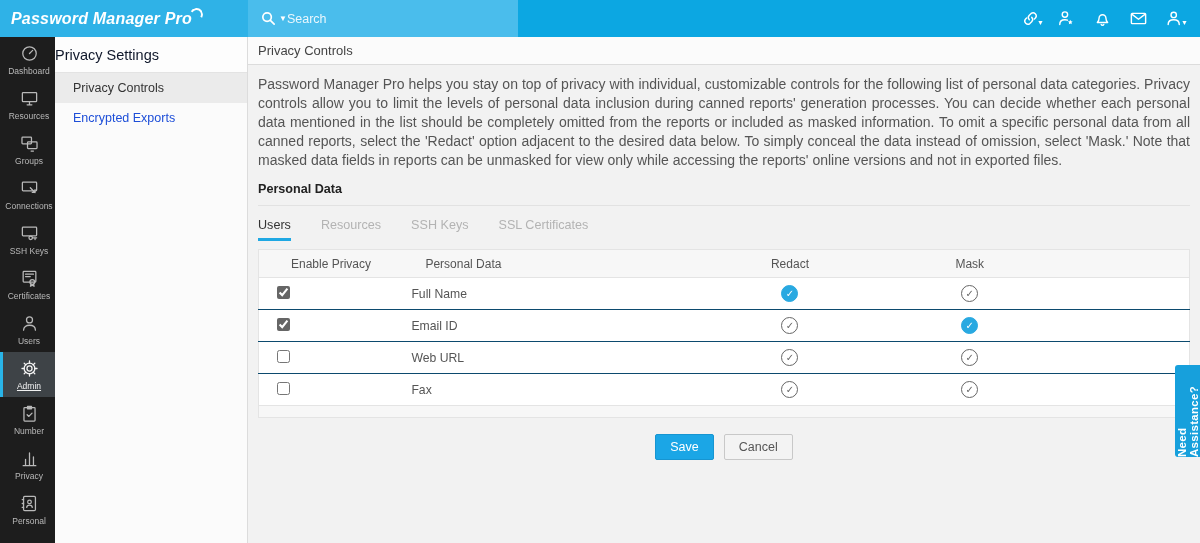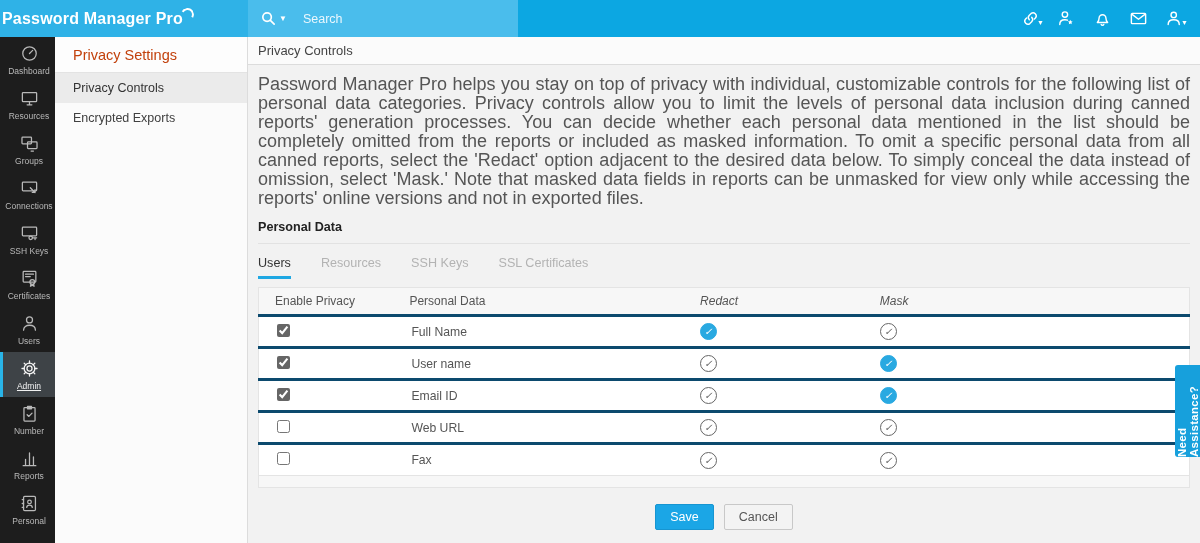--- a/index.html
+++ b/index.html
@@ -3,30 +3,30 @@
 <meta charset="utf-8">
 <style>
   * { margin:0; padding:0; box-sizing:border-box; }
   html,body { width:1200px; height:543px; overflow:hidden;
     font-family:"Liberation Sans", sans-serif; background:#f2f2f2; }
 
   
   .topbar { position:absolute; top:0; left:0; width:1200px; height:37px;
     background:#0ca7e2; display:flex; align-items:stretch; z-index:30; }
   .logo-section { width:248px; background:#2fb2e7; display:flex; align-items:center;
-    padding-left:2px; }
+    padding-left:11px;font-style:italic; }
   .logo-text { color:#fff; font-size:16px; font-weight:bold; letter-spacing:.2px; white-space:nowrap; }
   .logo-swoosh { width:13px; height:13px; border:2.5px solid #fff; border-bottom-color:transparent;
     border-left-color:transparent; border-radius:50%; margin-left:-2px; margin-top:-9px;
     transform:rotate(-15deg); }
   .search-section { width:270px; background:#4abdec; display:flex; align-items:center; padding:0 12px; }
   .search-icon-wrap { display:flex; align-items:center; color:#fff; }
   .search-caret { font-size:8px; color:#fff; margin-left:2px; }
   .search-input { background:transparent; border:none; outline:none; color:#fff;
-    font-size:12.5px; margin-left:16px; width:180px; font-family:"Liberation Sans",sans-serif; }
+    font-size:12.5px; width:180px; font-family:"Liberation Sans",sans-serif; }
   .search-input::placeholder { color:#eaf7fd; opacity:1; }
   .topbar-spacer { flex:1; }
   .topbar-icons { display:flex; align-items:center; padding-right:8px; }
   .tb-icon { width:36px; height:37px; display:flex; align-items:center; justify-content:center;
     color:#fff; cursor:pointer; position:relative; }
   .tb-caret { font-size:7px; position:absolute; right:4px; bottom:11px; color:#fff; }
 
   
   .sidebar { position:absolute; left:0; top:37px; width:55px; height:506px;
     background:#1d1d1d; z-index:20; }
@@ -34,47 +34,47 @@
     justify-content:center; gap:3px; color:#b9b9b9; cursor:pointer; border-left:3px solid transparent; }
   .side-item .lbl { font-size:8.5px; }
   .side-item svg { width:19px; height:19px; stroke:#b9b9b9; fill:none;
     stroke-width:1.6; stroke-linecap:round; stroke-linejoin:round; }
   .side-item.active { background:#3e4347; border-left-color:#29b4e8; color:#f2f2f2;text-decoration:underline; }
   .side-item.active svg { stroke:#f2f2f2; }
 
   
   .subsidebar { position:absolute; left:55px; top:37px; width:193px; height:506px;
     background:#fbfbfb; border-right:1px solid #dcdcdc; z-index:10; }
-  .subside-header { height:36px; display:flex; align-items:center; padding-left:18px;
-    font-size:14.5px; color:#c2410c; border-bottom:1px solid #e3e3e3; background:#fdfdfd; }
+  .subside-header { height:36px; display:flex; align-items:center; 
+    font-size:14.5px; color:#0f172a; border-bottom:1px solid #e3e3e3; background:#fdfdfd; }
   .subside-item { height:30px; display:flex; align-items:center; padding-left:18px;
-    font-size:12.5px; color:#404040; cursor:pointer; }
+    font-size:12.5px; color:#1d4ed8; cursor:pointer; }
   .subside-item.active { background:#ebebeb; color:#333; }
 
   
   .main { position:absolute; left:248px; top:37px; width:952px; height:506px;
     background:#f2f2f2; }
   .main-titlebar { height:28px; background:#fbfbfb; border-bottom:1px solid #dcdcdc;
     display:flex; align-items:center; padding-left:10px; font-size:13px; color:#444; }
   .main-body { padding:10px 10px 0 10px; }
-  .description { font-size:18px; color:#555; line-height:19px; text-align:justify; }
+  .description { font-size:14px; color:#555; line-height:19px; text-align:justify; }
   .section-title { font-size:12.6px; font-weight:bold; color:#222; padding:12px 0 9px 0;
     border-bottom:1px solid #e2e2e2; }
   .tabs { display:flex; gap:30px; margin-top:12px; }
   .tab { font-size:12.6px; color:#b3b3b3; padding-bottom:6px; cursor:pointer;
     border-bottom:3px solid transparent; }
   .tab.active { color:#333; border-bottom-color:#1fa8e3; }
 
   table.privacy { width:932px; border-collapse:collapse; margin-top:8px; background:#fff;
     border:1px solid #e4e4e4; }
   table.privacy th { height:28px; background:#f7f7f7; font-weight:normal; font-size:12px;
-    color:#555; text-align:left; padding-left:16px; border-bottom:1px solid #e4e4e4; }
-  table.privacy th.c, table.privacy td.c { text-align:left; padding-left:0;font-style:italic; }
+    color:#555; text-align:left; padding-left:32px; border-bottom:1px solid #e4e4e4; }
+  table.privacy th.c, table.privacy td.c { text-align:center; padding-left:0; }
   table.privacy td { height:32px; font-size:12.2px; color:#555; padding-left:18px;
-    border-top:3px solid #0c4a6e; background:#fff; }
+    border-top:1px solid #0c4a6e; background:#fff; }
   table.privacy tr.footer-strip td { height:12px; background:#f7f7f7; border-top:1px solid #e4e4e4; padding:0; }
   input[type=checkbox] { width:13px; height:13px; accent-color:#666; cursor:pointer; }
 
   .radio-check { display:inline-flex; width:17px; height:17px; border-radius:50%;
     border:1px solid #666; color:#666; align-items:center; justify-content:center;
     font-size:10px; cursor:pointer; vertical-align:middle; background:#fff; }
   .radio-check::after { content:"\2713"; }
   .radio-check.sel { background:#29a9e1; border-color:#29a9e1; color:#fff; }
 
   .btn-row { display:flex; justify-content:center; gap:10px; margin-top:16px; }
@@ -210,21 +210,21 @@
     <svg viewBox="0 0 24 24">
         <rect x="5" y="4.5" width="14" height="17" rx="1"></rect>
         <path d="M9.5 3h5v3h-5zM9 13.5l2.2 2.2 4-4.2"></path>
       </svg>
     <span class="lbl">Number</span>
   </div>
   <div class="side-item">
     <svg viewBox="0 0 24 24">
         <path d="M4 21h16M7 21v-8M12 21V5M17 21v-11"></path>
       </svg>
-    <span class="lbl">Reports</span>
+    <span class="lbl">Privacy</span>
   </div>
   <div class="side-item">
     <svg viewBox="0 0 24 24">
         <rect x="4.5" y="3" width="15" height="18" rx="1.5"></rect>
         <path d="M2.8 7h1.7M2.8 12h1.7M2.8 17h1.7"></path>
         <circle cx="12" cy="10" r="2.3"></circle>
         <path d="M8.5 17c0-2 1.7-3 3.5-3s3.5 1 3.5 3"></path>
       </svg>
     <span class="lbl">Personal</span>
   </div>
@@ -269,27 +269,20 @@
       <tbody>
         <tr>
           <td><input type="checkbox" checked="" style=""></td>
           <td>Full Name</td>
           <td class="c"><span class="radio-check redact sel"></span></td>
           <td class="c"><span class="radio-check mask"></span></td>
             <td></td>
         </tr>
         <tr>
           <td><input type="checkbox" checked="" style=""></td>
-          <td>User name</td>
-          <td class="c"><span class="radio-check redact"></span></td>
-          <td class="c"><span class="radio-check mask sel"></span></td>
-            <td></td>
-        </tr>
-        <tr>
-          <td><input type="checkbox" checked="" style=""></td>
           <td>Email ID</td>
           <td class="c"><span class="radio-check redact"></span></td>
           <td class="c"><span class="radio-check mask sel"></span></td>
             <td></td>
         </tr>
         <tr>
           <td><input type="checkbox" style=""></td>
           <td>Web URL</td>
           <td class="c"><span class="radio-check redact"></span></td>
           <td class="c"><span class="radio-check mask"></span></td>

